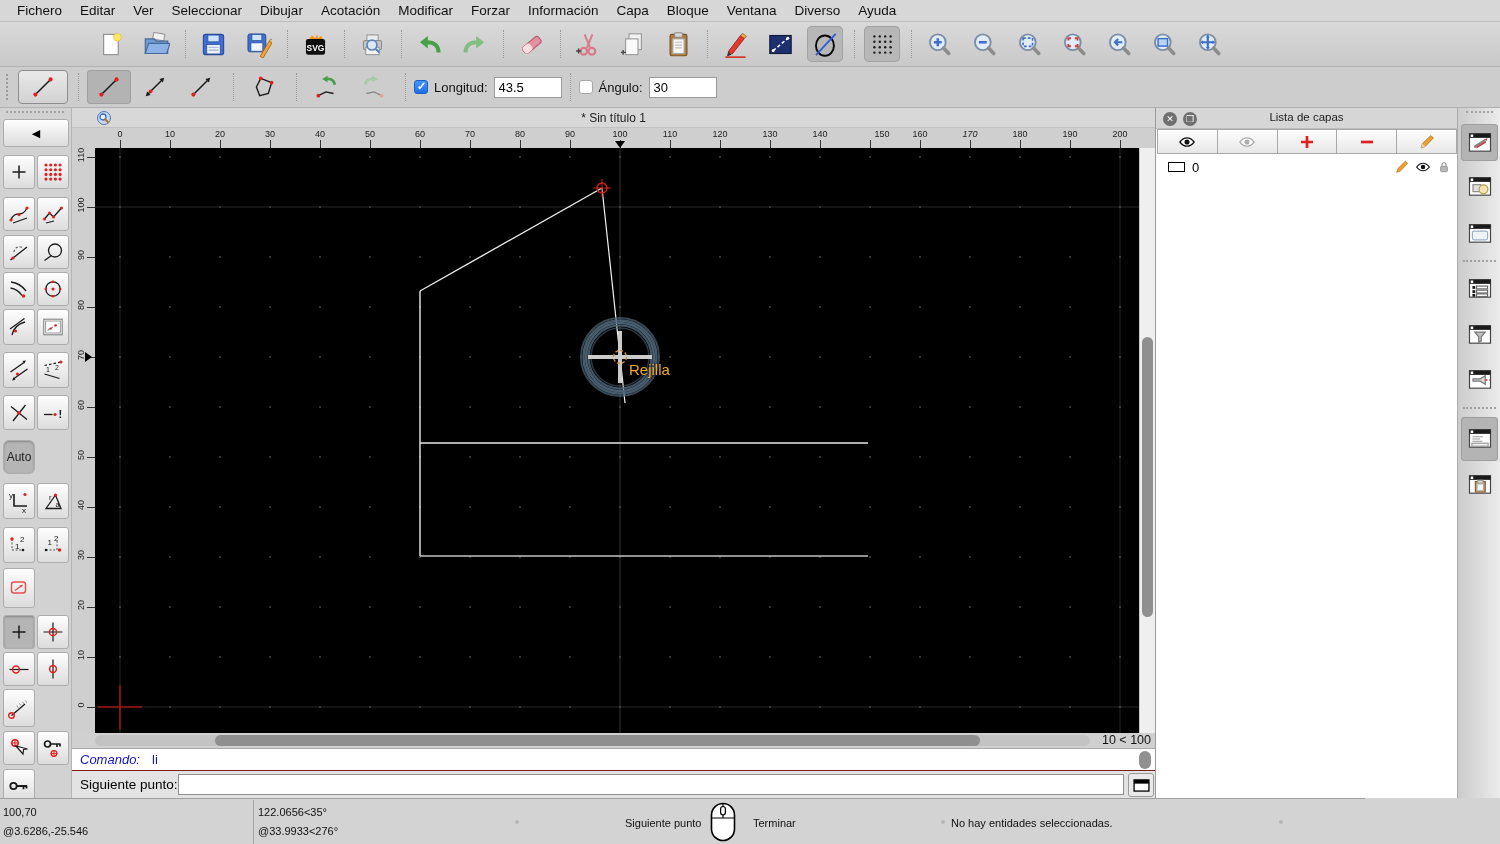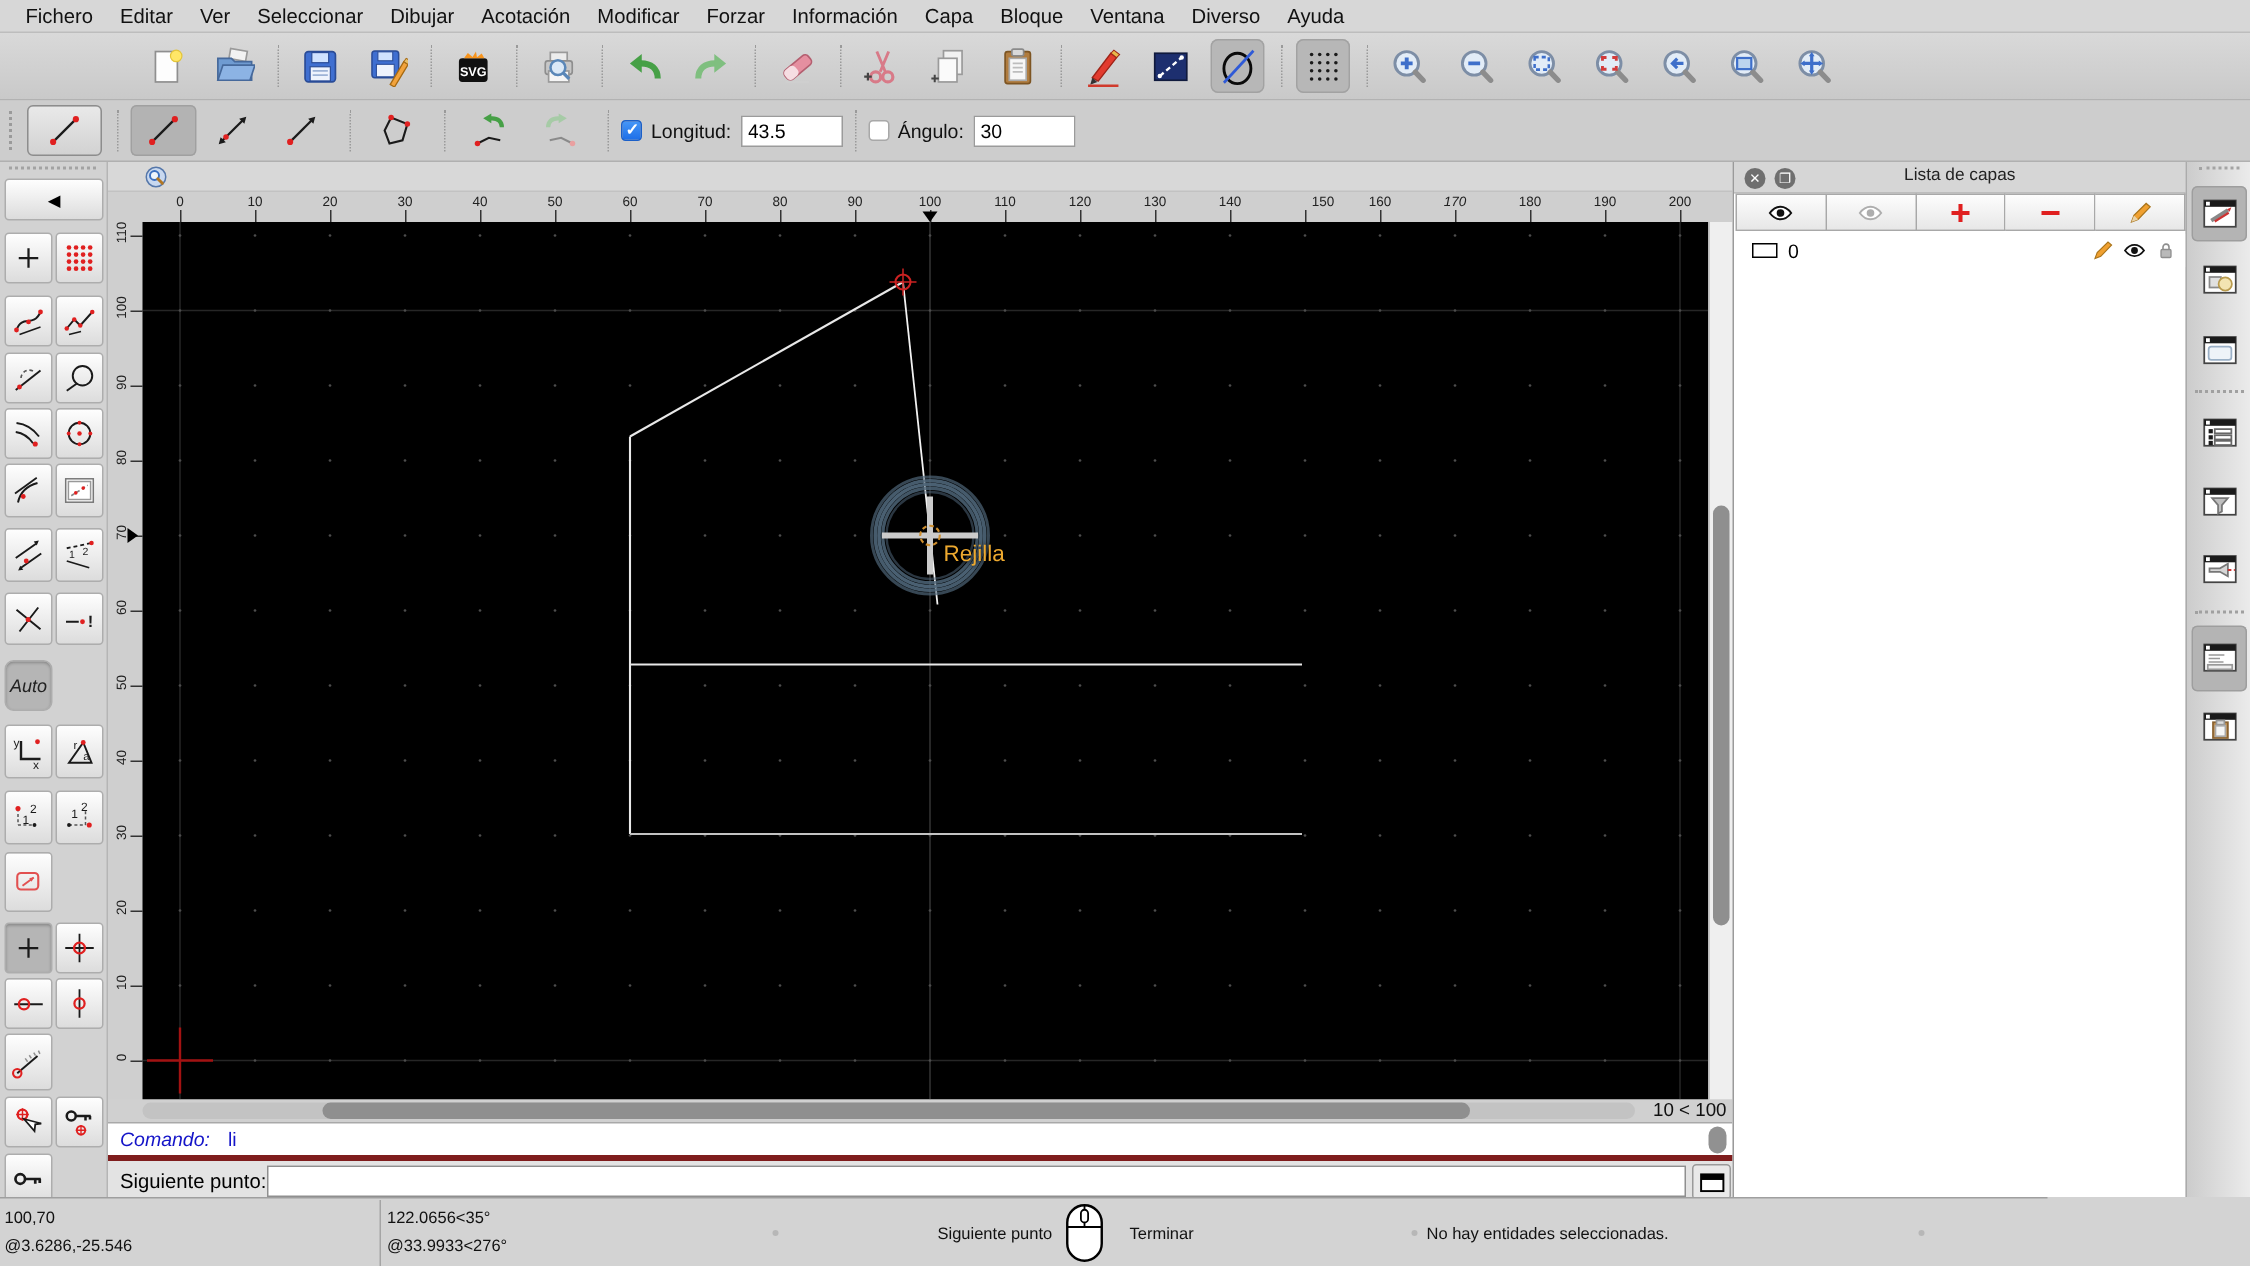--- a/index.html
+++ b/index.html
@@ -46,21 +46,21 @@
   
   #left-dock { position:absolute; left:0; top:108px; width:72px; height:690px;
     background:#d2d2d2; border-right:1px solid #b5b5b5; }
   .dock-handle { position:absolute; left:6px; top:3px; width:58px; height:3px;
     border-top:2px dotted #a3a3a3; }
   .ld-btn { position:absolute; border:1px solid #adadad; border-radius:3px;
     background:linear-gradient(#fefefe,#dcdcdc); display:flex; align-items:center;
     justify-content:center; }
   .ld-btn svg { width:24px; height:24px; }
   .ld-btn.pressed { background:#b5b5b5; box-shadow:inset 0 1px 2px rgba(0,0,0,.25); }
-  .ld-btn.autobtn { font-size:12px; color:#222; border-radius:6px;font-style:italic; }
+  .ld-btn.autobtn { font-size:12px; color:#222; border-radius:6px; }
 
   
   #canvas-title { position:absolute; left:72px; top:108px; width:1083px; height:20px;
     background:#d8d8d8; border-bottom:1px solid #c2c2c2; }
   #canvas-title .ttl { position:absolute; left:0; right:0; top:3px; text-align:center;
     font-size:12px; color:#222; }
   #doc-icon { position:absolute; left:24px; top:2px; width:16px; height:16px; }
   #hruler { position:absolute; left:72px; top:128px; width:1083px; height:20px; background:#cfcfcf; }
   .hr-lab { position:absolute; top:1px; font-size:9px; color:#222; transform:translateX(-50%); }
   .hr-tick { position:absolute; top:12px; width:1px; height:8px; background:#333; }
@@ -90,21 +90,21 @@
   #zoom-scale { position:absolute; right:4px; top:0px; font-size:12.5px; color:#111; }
 
   
   #cmd-row1 { position:absolute; left:72px; top:748px; width:1083px; height:22px; background:#fff;
     border-top:1px solid #a9a9a9; font-size:13px; }
   #cmd-row1 .prompt { position:absolute; left:8px; top:3px; color:#1414c8; font-style:italic; }
   #cmd-row1 .typed  { position:absolute; left:80px; top:3px; color:#1414c8; }
   #cmd-mini-scroll { position:absolute; right:4px; top:2px; width:12px; height:18px;
     background:#919191; border-radius:6px; }
   #cmd-row2 { position:absolute; left:72px; top:770px; width:1207px; height:28px; background:#e3e3e3;
-    border-top:4px solid #7f1d1d; }
+    border-top:1px solid #7f1d1d; }
   #cmd-row2 .lab { position:absolute; left:8px; top:6px; font-size:13.5px; color:#000; }
   #next-input { position:absolute; left:106px; top:3px; width:946px; height:21px;
     border:1px solid #8f8f8f; background:#fff; font-size:13px; padding:0 4px;
     font-family:"Liberation Sans",sans-serif; }
   #cmd-win-btn { position:absolute; left:1056px; top:2px; width:26px; height:24px;
     border:1px solid #9a9a9a; border-radius:3px; background:#e9e9e9;
     display:flex; align-items:center; justify-content:center; }
 
   
   #right-panel { position:absolute; left:1155px; top:108px; width:302px; height:690px;
@@ -639,20 +639,21 @@
   </div>
 
 <div id="canvas-title">
   <span id="doc-icon">
     <svg viewBox="0 0 16 16">
         <circle cx="8" cy="8" r="6.5" fill="#c8d8ef" stroke="#5577aa"></circle>
         <circle cx="7" cy="7" r="3" fill="#eef4fb" stroke="#3b6fc0" stroke-width="1.3"></circle>
         <path d="M9.2 9.2l3 3" stroke="#b37722" stroke-width="2" stroke-linecap="round"></path>
       </svg>
   </span>
+  <div class="ttl">* Sin título 1</div>
 </div>
 <div id="hruler">
     <div class="hr-lab" style="left: 48px;">0</div>
     <div class="hr-tick" style="left: 48px;"></div>
     <div class="hr-lab" style="left: 98px;">10</div>
     <div class="hr-tick" style="left: 98px;"></div>
     <div class="hr-lab" style="left: 148px;">20</div>
     <div class="hr-tick" style="left: 148px;"></div>
     <div class="hr-lab" style="left: 198px;">30</div>
     <div class="hr-tick" style="left: 198px;"></div>

